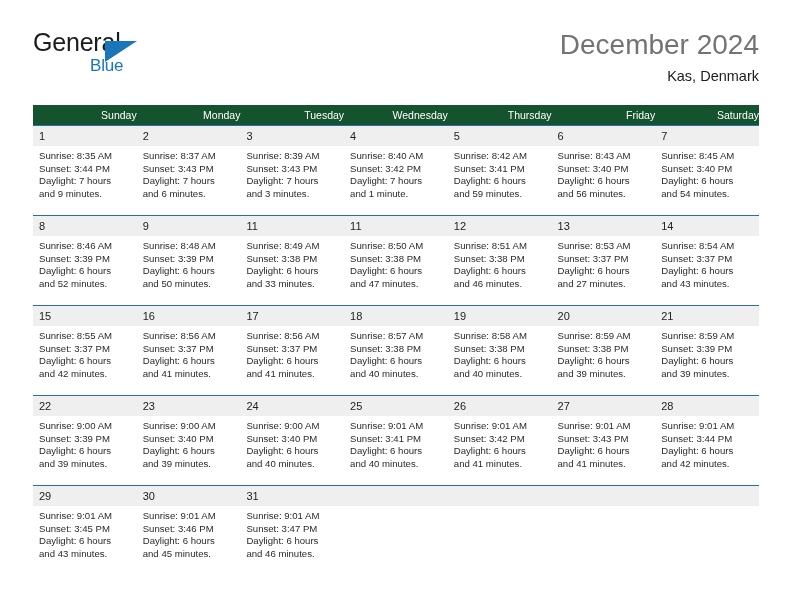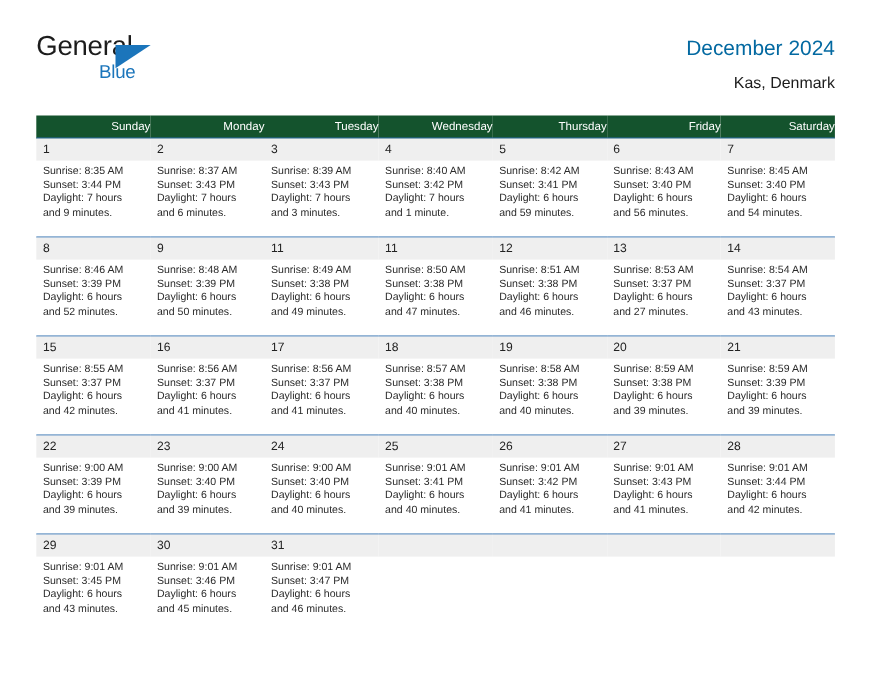--- a/index.html
+++ b/index.html
@@ -65,22 +65,22 @@
     border-bottom: 21px solid transparent;
   }
 
   .title-block {
     position: absolute;
     right: 0;
     top: 0;
     text-align: right;
   }
   .cal-title {
-    font-size: 19px;
-    color: #0369a1;
+    font-size: 28px;
+    color: #737373;
     line-height: 34px;
     white-space: nowrap;
     font-weight: normal;
     margin: 0;
   }
   .cal-subtitle {
     font-size: 14.5px;
     color: #1c1c1c;
     line-height: 20px;
     margin-top: 4px;
@@ -270,21 +270,21 @@
               </div>
             </div>
           </td>
           <td>
             <div class="daycell">
               <div class="daynum">11</div>
               <div class="details">
                 <div>Sunrise: 8:49 AM</div>
                 <div>Sunset: 3:38 PM</div>
                 <div>Daylight: 6 hours</div>
-                <div>and 49 minutes.</div>
+                <div>and 33 minutes.</div>
               </div>
             </div>
           </td>
           <td>
             <div class="daycell">
               <div class="daynum">11</div>
               <div class="details">
                 <div>Sunrise: 8:50 AM</div>
                 <div>Sunset: 3:38 PM</div>
                 <div>Daylight: 6 hours</div>

